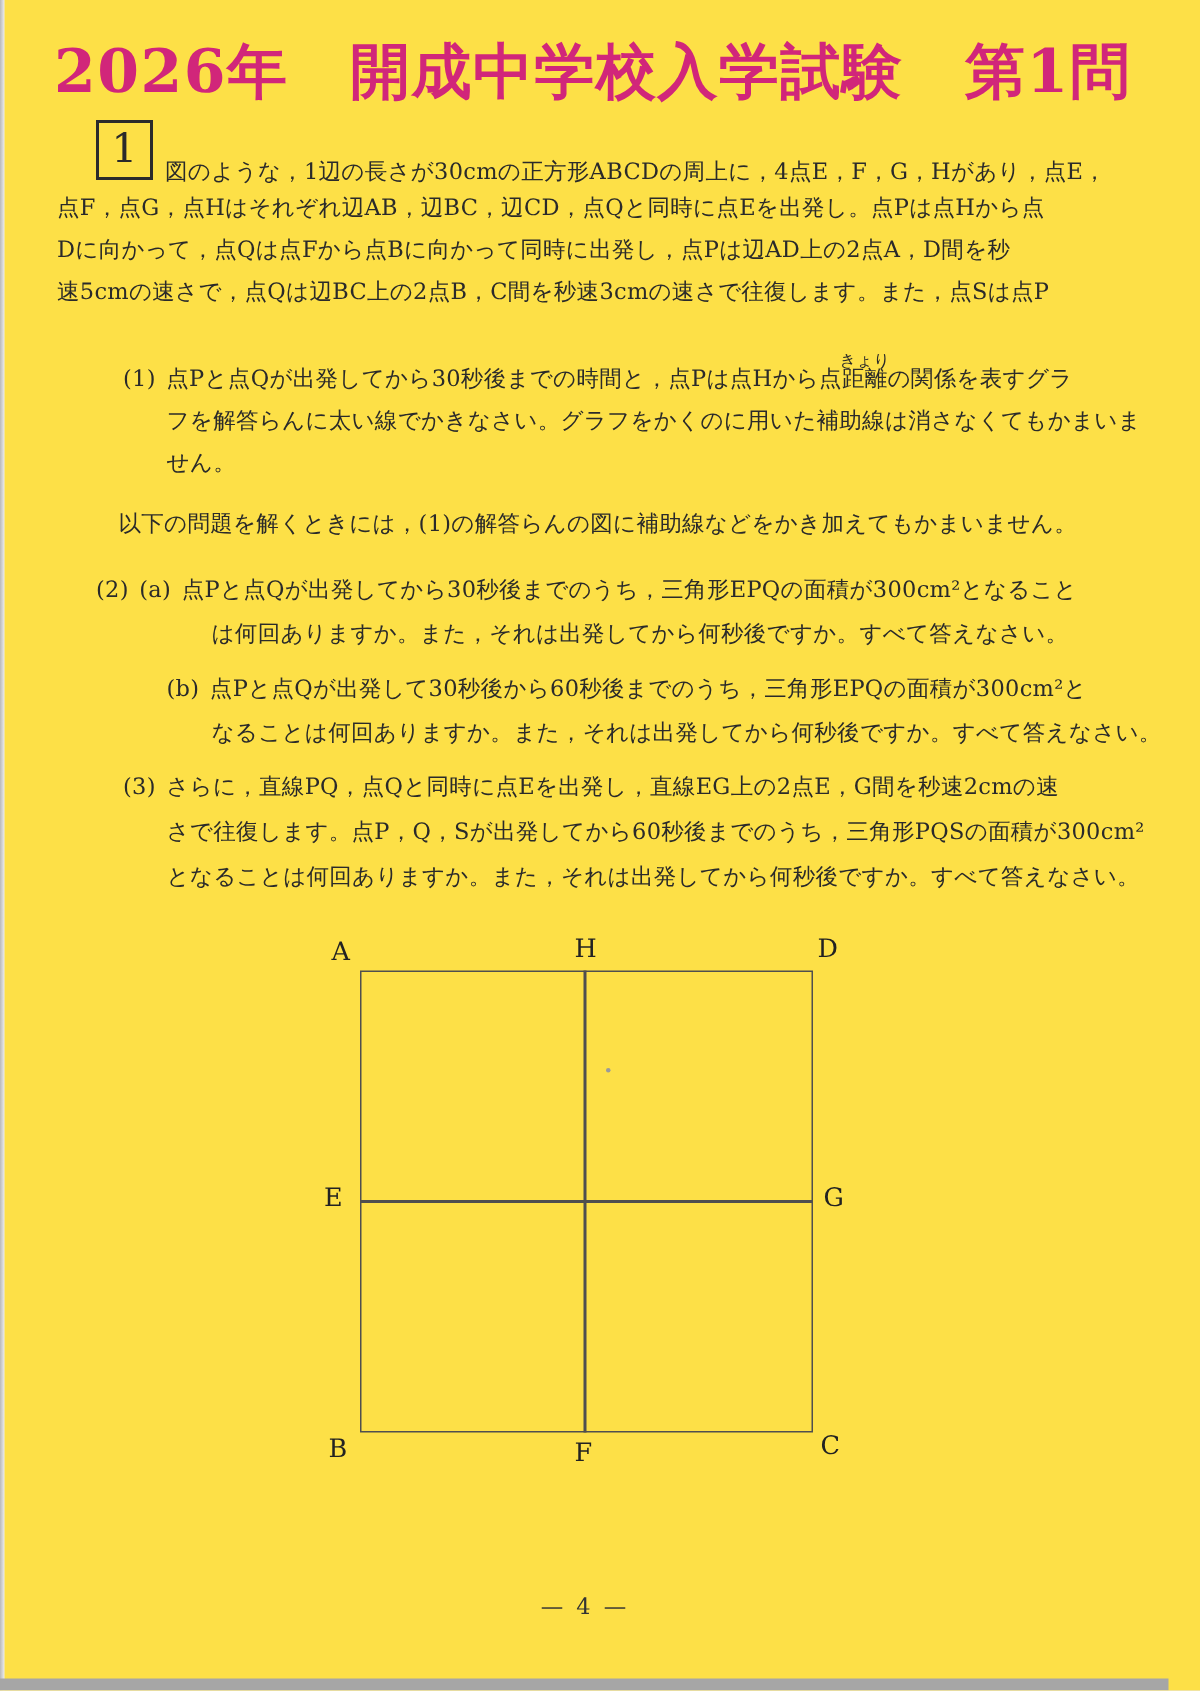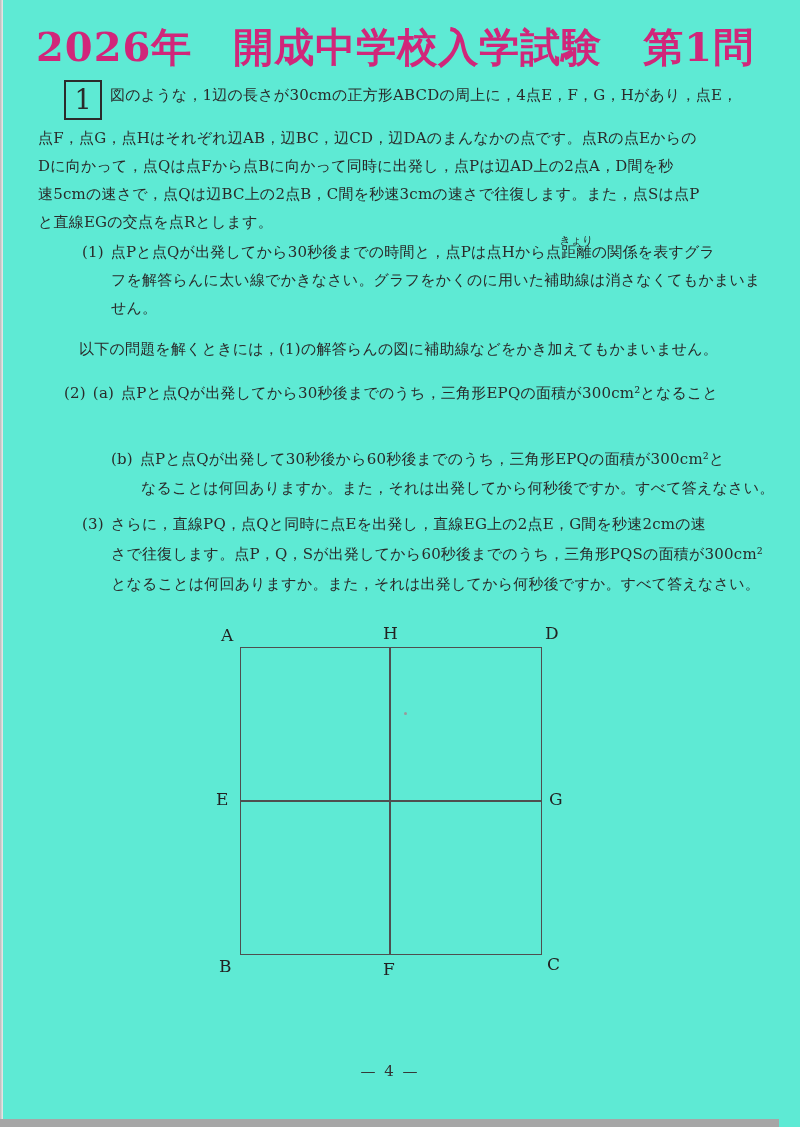--- a/index.html
+++ b/index.html
@@ -1,20 +1,20 @@
 <!DOCTYPE html>
 <html><head>
 <meta charset="utf-8">
 <style>
   html,body{margin:0;padding:0;background:#e8e8e8;}
   .page{
     position:relative;
     width:800px;height:1127px;
     margin:0 auto;
-    background:#5eead4;
+    background:#fde047;
     overflow:hidden;
     font-family:"DejaVu Serif","Liberation Serif",serif;
     color:#2a2a2a;
   }
   .scan-edge-left{
     position:absolute;left:0;top:0;width:3px;height:1127px;
     background:linear-gradient(to right,#b9b9b9,#ececec);
   }
   .scan-edge-bottom{
     position:absolute;left:0;top:1119px;width:779px;height:8px;
@@ -76,37 +76,37 @@
 
   <div class="scan-edge-left"></div>
   <div class="scan-edge-bottom"></div>
 
   <div class="title">2026年　開成中学校入学試験　第1問</div>
 
   <div class="problem-box">
     <span>1</span>
   </div>
 
-  <div class="line" style="left:110px;top:86px">図のような，1辺の長さが30cmの正方形ABCDの周上に，4点E，F，G，Hがあり，点E，</div>
-  <div class="line" style="left:38px;top:129px">点F，点G，点Hはそれぞれ辺AB，辺BC，辺CD，辺DAのまんなかの点です。点Rの点Eからの</div>
+  <div class="line" style="left:110px;top:105px">図のような，1辺の長さが30cmの正方形ABCDの周上に，4点E，F，G，Hがあり，点E，</div>
+  <div class="line" style="left:38px;top:129px">点F，点G，点Hはそれぞれ辺AB，辺BC，辺CD，点Qと同時に点Eを出発し。点Pは点Hから点</div>
   <div class="line" style="left:38px;top:157px">Dに向かって，点Qは点Fから点Bに向かって同時に出発し，点Pは辺AD上の2点A，D間を秒</div>
   <div class="line" style="left:38px;top:185px">速5cmの速さで，点Qは辺BC上の2点B，C間を秒速3cmの速さで往復します。また，点Sは点P</div>
-  <div class="line" style="left:38px;top:213px">と直線EGの交点を点Rとします。</div>
 
   <div class="line" style="left:82px;top:243px">
     <span class="qlabel">(1)</span><span>点Pと点Qが出発してから30秒後までの時間と，点Pは点Hから点</span><span class="rw"><span class="rt">きょり</span><span>距離</span></span><span>の関係を表すグラ</span>
   </div>
   <div class="line" style="left:111px;top:271px">フを解答らんに太い線でかきなさい。グラフをかくのに用いた補助線は消さなくてもかまいま</div>
   <div class="line" style="left:111px;top:299px">せん。</div>
 
   <div class="line" style="left:79px;top:340px">以下の問題を解くときには，(1)の解答らんの図に補助線などをかき加えてもかまいません。</div>
 
   <div class="line" style="left:64px;top:384px">
     <span class="qlabel">(2)</span><span class="qlabel">(a)</span><span>点Pと点Qが出発してから30秒後までのうち，三角形EPQの面積が300cm²となること</span>
   </div>
+  <div class="line" style="left:141px;top:413px">は何回ありますか。また，それは出発してから何秒後ですか。すべて答えなさい。</div>
 
   <div class="line" style="left:111px;top:450px">
     <span class="qlabel">(b)</span><span>点Pと点Qが出発して30秒後から60秒後までのうち，三角形EPQの面積が300cm²と</span>
   </div>
   <div class="line" style="left:141px;top:479px">なることは何回ありますか。また，それは出発してから何秒後ですか。すべて答えなさい。</div>
 
   <div class="line" style="left:82px;top:515px">
     <span class="qlabel">(3)</span><span>さらに，直線PQ，点Qと同時に点Eを出発し，直線EG上の2点E，G間を秒速2cmの速</span>
   </div>
   <div class="line" style="left:111px;top:545px">さで往復します。点P，Q，Sが出発してから60秒後までのうち，三角形PQSの面積が300cm²</div>

